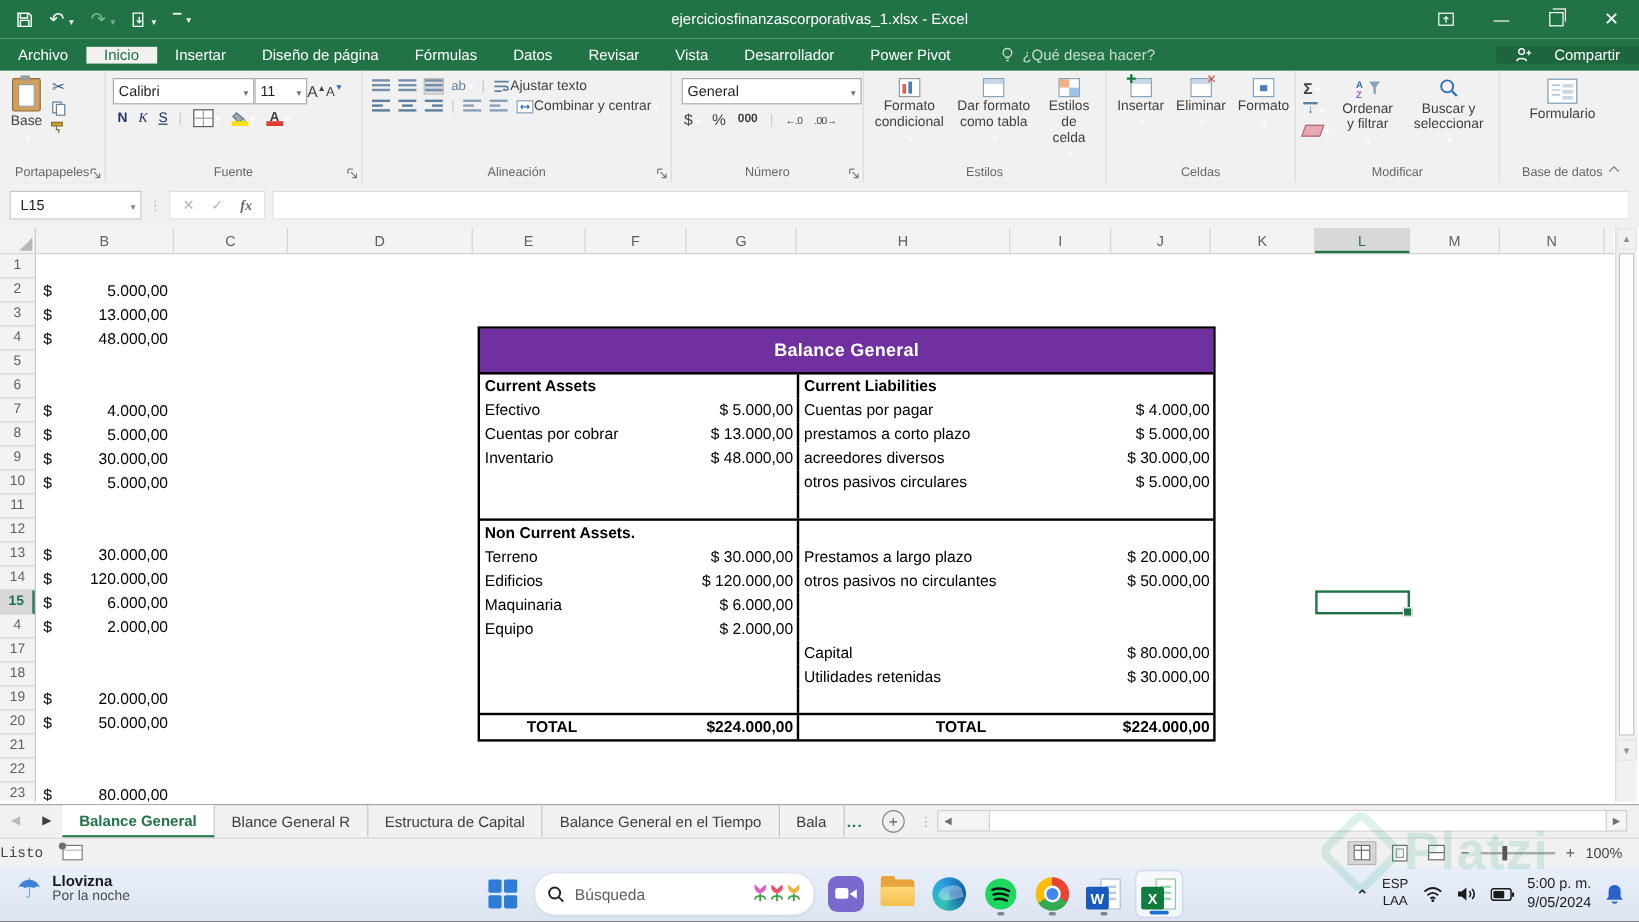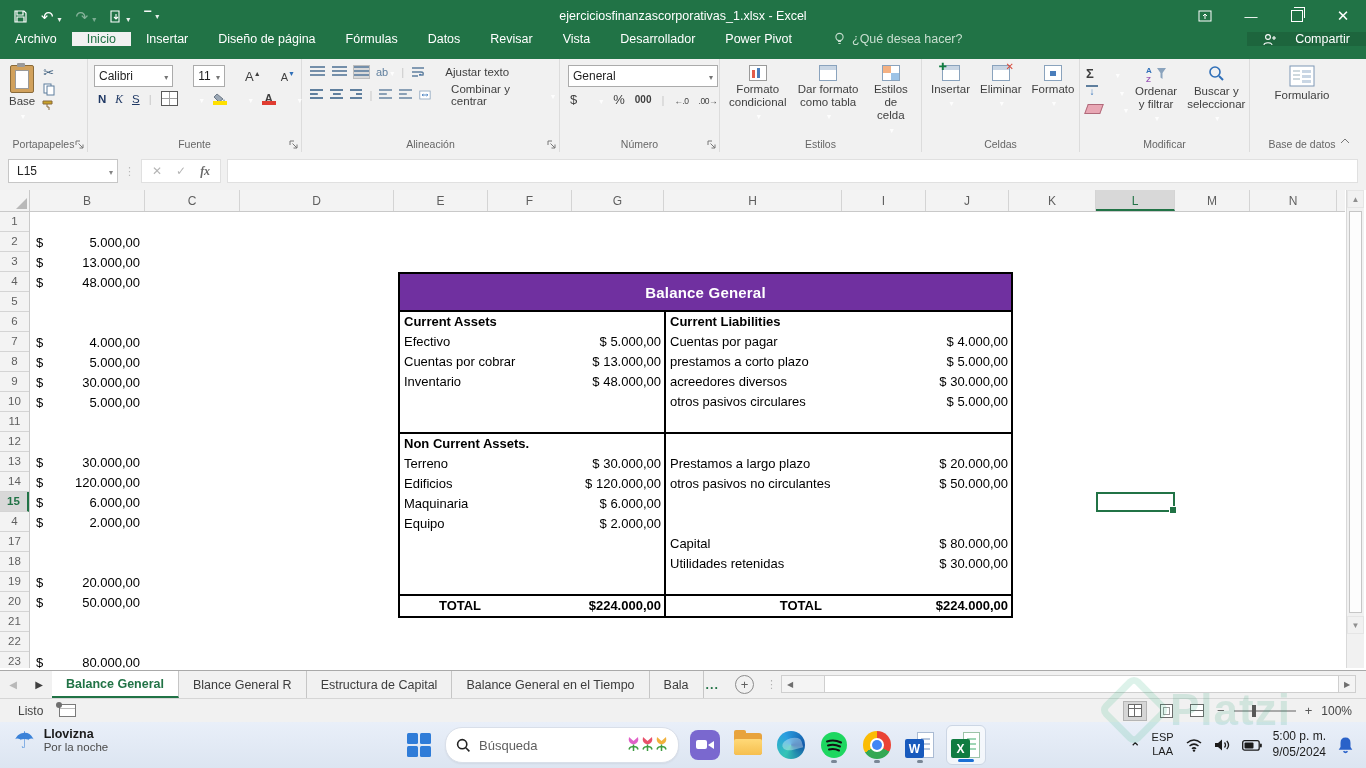--- a/index.html
+++ b/index.html
@@ -12,36 +12,36 @@
   .qat{display:flex;align-items:center;gap:14px;margin-left:14px;}
   .qat .qi{display:flex;align-items:center;gap:2px;color:#fff;font-size:15px;line-height:1;}
   .qat .dim{opacity:.45;}
   .caret::after{content:"▾";font-size:8px;color:#fff;opacity:.9;margin-left:2px;}
   .title-text{position:absolute;left:0;right:0;text-align:center;font-size:12.5px;color:#fff;pointer-events:none;}
   .winctl{margin-left:auto;display:flex;align-items:center;height:100%;}
   .winctl .wbtn{width:46px;height:100%;display:flex;align-items:center;justify-content:center;font-size:13px;color:#fff;}
   .restore-ic{position:relative;width:10px;height:10px;border:1px solid #fff;}
   .restore-ic::before{content:"";position:absolute;left:2px;top:-4px;width:10px;height:10px;border:1px solid #fff;border-left:none;border-bottom:none;}
   
-  .tabrow{position:absolute;top:32px;left:0;width:1366px;height:27px;background:#217346;display:flex;align-items:flex-start;color:#fff;font-size:12.5px;}
+  .tabrow{position:absolute;top:32px;left:0;width:1366px;height:27px;background:#217346;display:flex;align-items:center;color:#fff;font-size:12.5px;}
   .rtab{padding:0 15px;display:flex;align-items:center;cursor:default;}
   .rtab.active{background:#f1f1f1;color:#217346;}
   .tellme{display:flex;align-items:center;gap:6px;color:#c8dfd0;margin-left:26px;}
   .share{margin-left:auto;display:flex;align-items:center;gap:18px;background:rgba(0,0,0,.12);padding:0 16px;color:#fff;}
   
   .ribbon{position:absolute;top:59px;left:0;width:1366px;height:93px;background:#f1f1f1;border-bottom:1px solid #d5d5d5;display:flex;font-size:11.5px;color:#3f3f3f;}
   .rgroup{position:relative;display:flex;flex-direction:column;border-right:1px solid #dcdcdc;padding:4px 4px 16px 4px;box-sizing:border-box;}
   .glabel{position:absolute;bottom:2px;left:0;right:0;text-align:center;font-size:10.5px;color:#666;}
   .dlg{position:absolute;right:2px;bottom:2px;width:10px;height:10px;}
   .dlg svg{display:block;}
   .gbody{display:flex;flex:1;}
   .bigbtn{display:flex;flex-direction:column;align-items:center;justify-content:flex-start;text-align:center;padding:2px 5px;line-height:1.15;}
   .bigbtn .bic{margin-bottom:2px;}
   .minicol{display:flex;flex-direction:column;justify-content:flex-start;gap:3px;padding:2px;}
-  .hrow{display:flex;align-items:center;gap:20px;}
+  .hrow{display:flex;align-items:center;gap:0;}
   .selectbox{background:#fff;border:1px solid #ababab;height:20px;display:flex;align-items:center;padding:0 4px;font-size:12px;color:#1f1f1f;}
   .selectbox .caret::after{color:#666;}
   .sp{flex:1;}
   .fmt-b{font-weight:bold;color:#1f3864;}
   .fmt-i{font-style:italic;color:#1f3864;font-family:"Liberation Serif",serif;}
   .fmt-u{text-decoration:underline;color:#1f3864;}
   .colorbar{display:inline-block;width:14px;height:4px;margin-top:-2px;}
   .icbox{display:inline-flex;align-items:center;justify-content:center;}
   
   .clipboard{position:relative;width:22px;height:26px;background:#d1a15c;border:1px solid #8a6b3a;border-radius:2px;}
@@ -131,21 +131,21 @@
   .stab{padding:0 14px;display:flex;align-items:center;border-right:1px solid #c6c6c6;color:#3c3c3c;white-space:nowrap;}
   .stab.active{background:#fff;color:#217346;font-weight:bold;border-bottom:2px solid #217346;box-sizing:border-box;}
   .sdots{display:flex;align-items:center;color:#217346;font-weight:bold;padding:0 8px 0 2px;letter-spacing:1px;}
   .addsheet{align-self:center;width:17px;height:17px;border:1px solid #8c8c8c;border-radius:50%;display:flex;align-items:center;justify-content:center;color:#5f5f5f;font-size:13px;line-height:1;margin:0 8px;}
   .splitter{display:flex;align-items:center;color:#b2b2b2;font-size:11px;padding:0 4px;}
   .hscr{flex:1;display:flex;align-items:center;margin:4px 10px 4px 0;border:1px solid #cfcfcf;background:#f4f4f4;height:18px;box-sizing:border-box;}
   .harr{width:16px;text-align:center;color:#6f6f6f;font-size:8px;}
   .hthumb{flex:1;height:16px;background:#fff;border-left:1px solid #cfcfcf;border-right:1px solid #cfcfcf;margin-left:26px;}
   
   .statusbar{position:absolute;top:698px;left:0;width:1366px;height:24px;background:#f1f1f1;border-top:1px solid #d6d6d6;display:flex;align-items:center;font-size:12px;color:#444;box-sizing:border-box;}
-  .smode{margin-left:18px;}
+  .smode{font-family:Liberation Mono, monospace;}
   .macro{width:15px;height:11px;border:1px solid #7a7a7a;margin-left:16px;position:relative;background:linear-gradient(#bbb,#bbb) 0 3px/100% 1px no-repeat,#fff;}
   .macro::before{content:"";position:absolute;left:-4px;top:-3px;width:6px;height:6px;border-radius:50%;background:#6f6f6f;}
   .sright{margin-left:auto;display:flex;align-items:center;gap:9px;margin-right:14px;}
   .view-ic{width:22px;height:18px;display:flex;align-items:center;justify-content:center;color:#6b6b6b;}
   .view-ic.active{background:#d6d6d6;outline:1px solid #b5b5b5;}
   .vi{width:12px;height:11px;border:1px solid #6b6b6b;background:
      linear-gradient(#6b6b6b,#6b6b6b) 0 3px/100% 1px no-repeat,
      linear-gradient(#6b6b6b,#6b6b6b) 5px 0/1px 100% no-repeat,#fff;}
   .vi2{width:11px;height:12px;border:1px solid #6b6b6b;background:linear-gradient(#fff,#fff),#fff;position:relative;}
   .vi2::after{content:"";position:absolute;inset:2px;border:1px solid #9a9a9a;}

